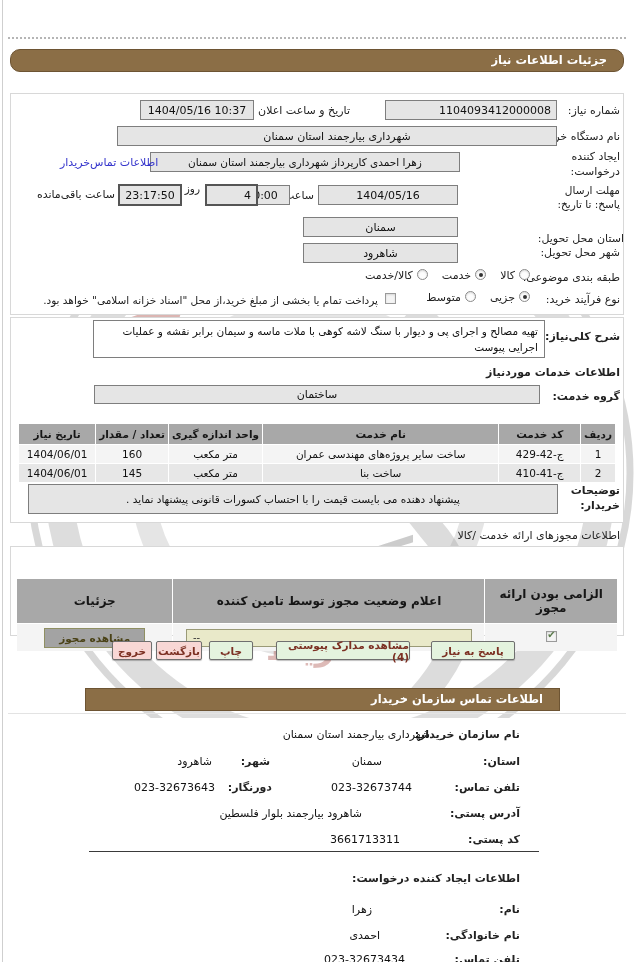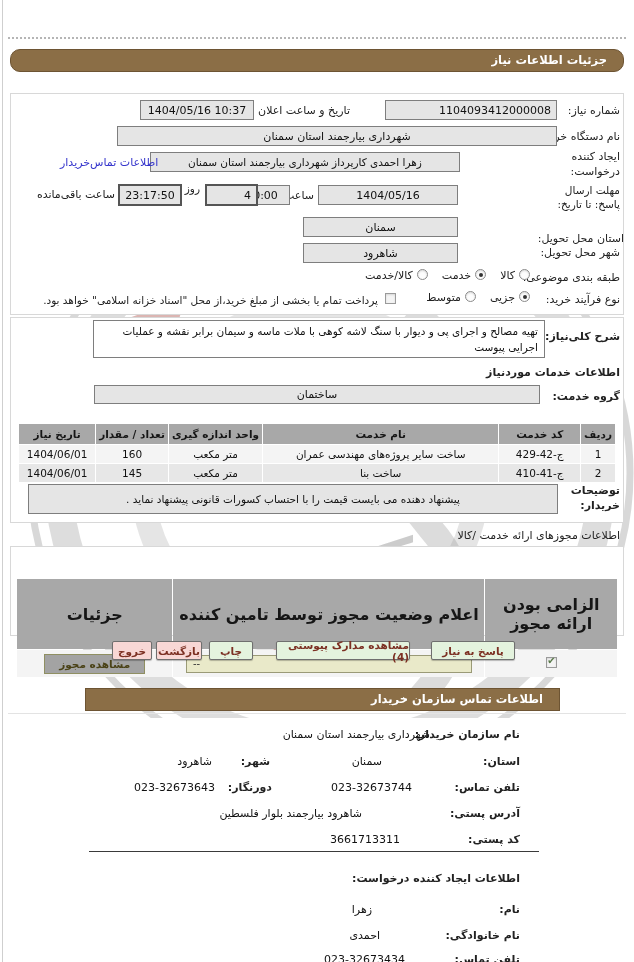--- a/index.html
+++ b/index.html
@@ -67,21 +67,21 @@
   table.svc th {
     background:#a8a8a8; color:#161616; font-weight:bold; font-size:10.5px;
     height:20px; padding:0 3px; white-space:nowrap;
   }
   table.svc td { font-size:10.5px; height:18px; text-align:center; color:#111; padding:0 3px; }
   table.svc tr.r1 td { background:#f4f4f4; }
   table.svc tr.r2 td { background:#e7e7e7; }
 
   table.perm { position:absolute; right:16px; left:16px; top:578px; border-collapse:separate; border-spacing:1px; }
   table.perm th {
-    background:#a8a8a8; color:#161616; font-weight:bold; font-size:16px; height:20px; padding:16px 4px;
+    background:#a8a8a8; color:#161616; font-weight:bold; font-size:12px; height:20px; padding:8px 4px;
   }
   table.perm td { background:#f4f4f4; height:27px; text-align:center; vertical-align:middle; }
   .khaki-field {
     width:92%; height:18px; margin:0 auto; background:#e9e9c9; border:1px solid #9a9a77;
     direction:ltr; text-align:left; padding:2px 6px; font-size:10px; color:#333;
   }
   .khaki-btn {
     display:inline-block; background:#a3a3a3; border:1px solid #8f8f62; color:#4a4217;
     font-weight:bold; font-size:10.5px; padding:3px 14px; cursor:pointer;
   }

